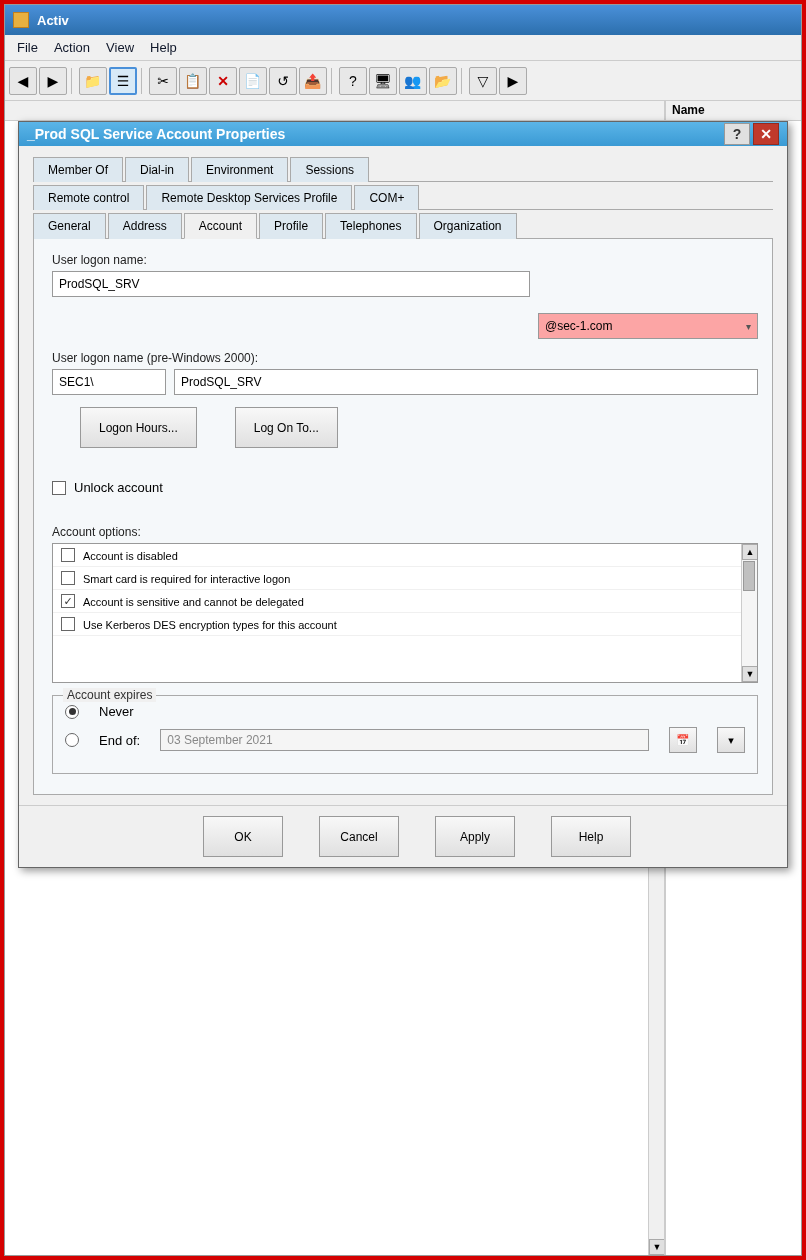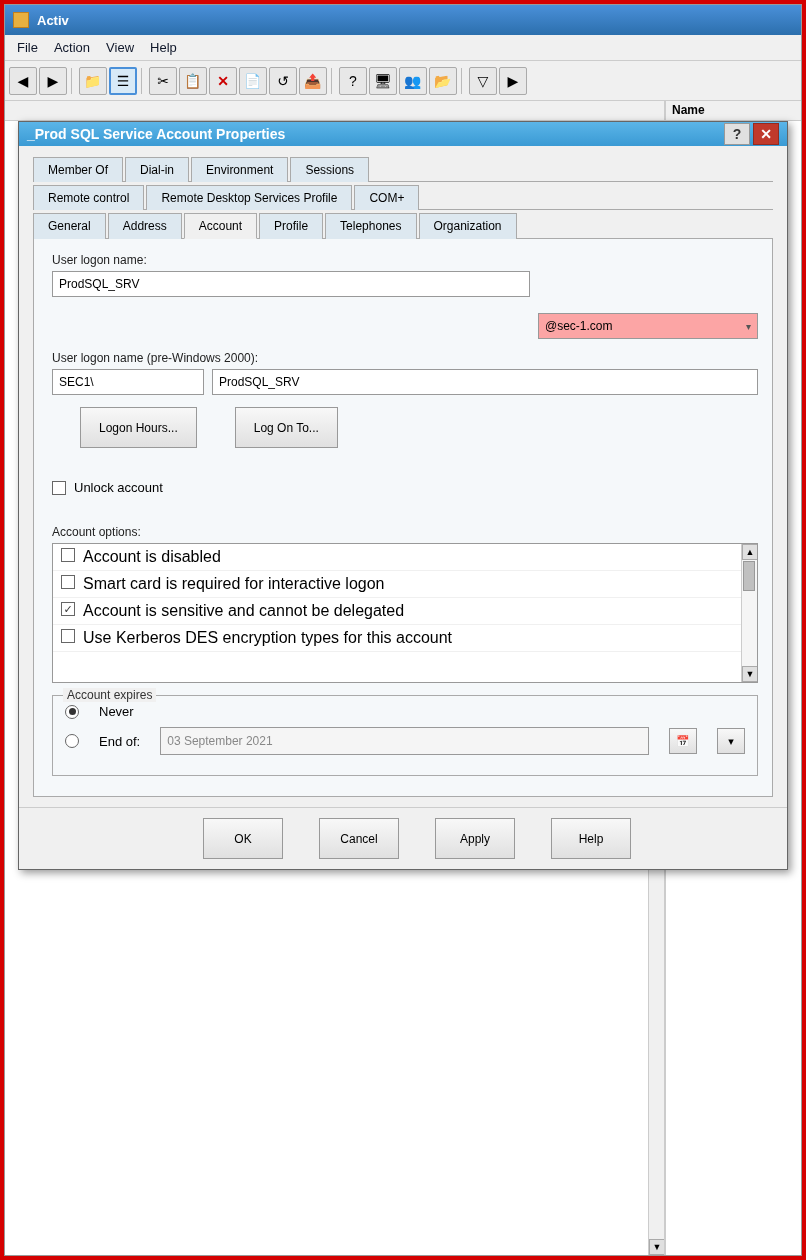--- a/index.html
+++ b/index.html
@@ -403,24 +403,24 @@
     .options-list {
       border: 1px solid #999;
       background: white;
       height: 140px;
       margin-bottom: 12px;
       overflow: hidden;
       position: relative;
     }
     .option-item {
       display: flex;
-      align-items: flex-start;
+      align-items: flex-end;
       padding: 4px 8px;
       gap: 8px;
-      font-size: 16px;
+      font-size: 11px;
       border-bottom: 1px solid #f0f0f0;
     }
     .options-scrollbar {
       position: absolute;
       right: 0;
       top: 0;
       bottom: 0;
       width: 16px;
       background: #f0f0f0;
       border-left: 1px solid #ccc;
@@ -489,21 +489,21 @@
       width: 7px;
       height: 7px;
       border-radius: 50%;
       background: #333;
     }
     .date-input {
       border: 1px solid #999;
       background: #f5f5f5;
       padding: 4px 6px;
       font-size: 12px;
-      height: 28px;
+      height: 22px;
       color: #888;
       flex: 1;
     }
     .date-picker-btn {
       width: 28px;
       height: 26px;
       border: 1px solid #999;
       background: linear-gradient(to bottom, #f8f8f8, #e0e0e0);
       display: flex;
       align-items: center;
@@ -656,21 +656,21 @@
             <div class="form-row">
               <input class="form-input form-input-main" type="text" value="ProdSQL_SRV" style="width: 270px;">
               <div class="form-select" style="width: 220px;">
                 <span>@sec-1.com</span>
                 <span class="select-arrow">▾</span>
               </div>
             </div>
 
             <span class="form-label">User logon name (pre-Windows 2000):</span>
             <div class="form-row">
-              <input class="form-input" type="text" value="SEC1\" style="width: 152px;">
+              <input class="form-input" type="text" value="SEC1\" style="width: 114px;">
               <input class="form-input" type="text" value="ProdSQL_SRV" style="flex: 1 1 0%;">
             </div>
 
             <div class="logon-btns">
               <button class="btn">Logon Hours...</button>
               <button class="btn">Log On To...</button>
             </div>
 
             <div class="section-divider"></div>
 

